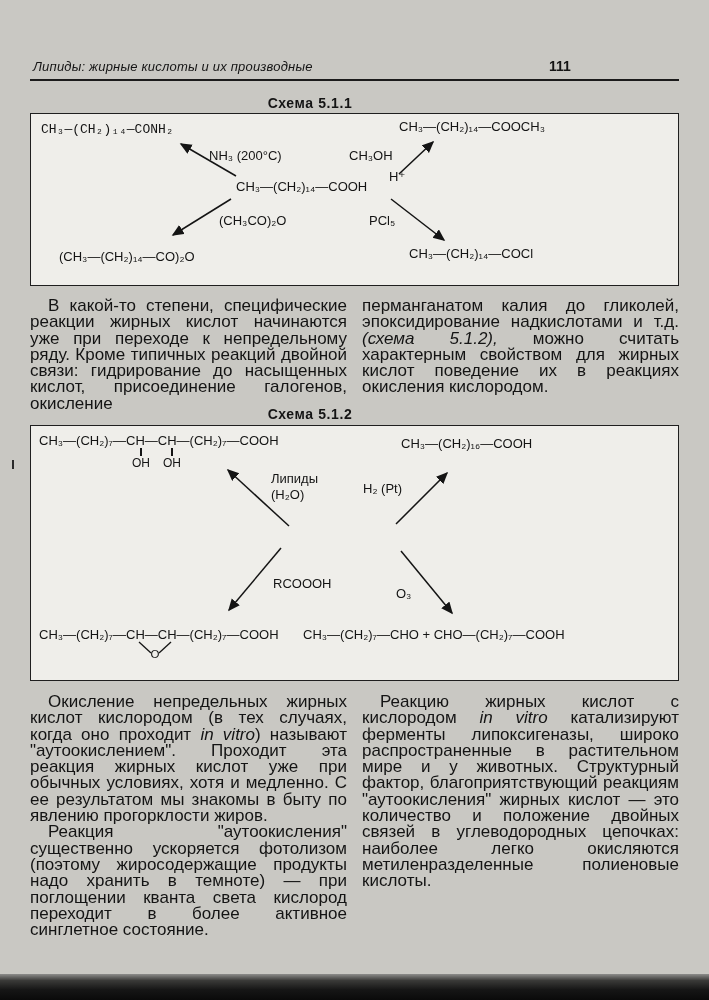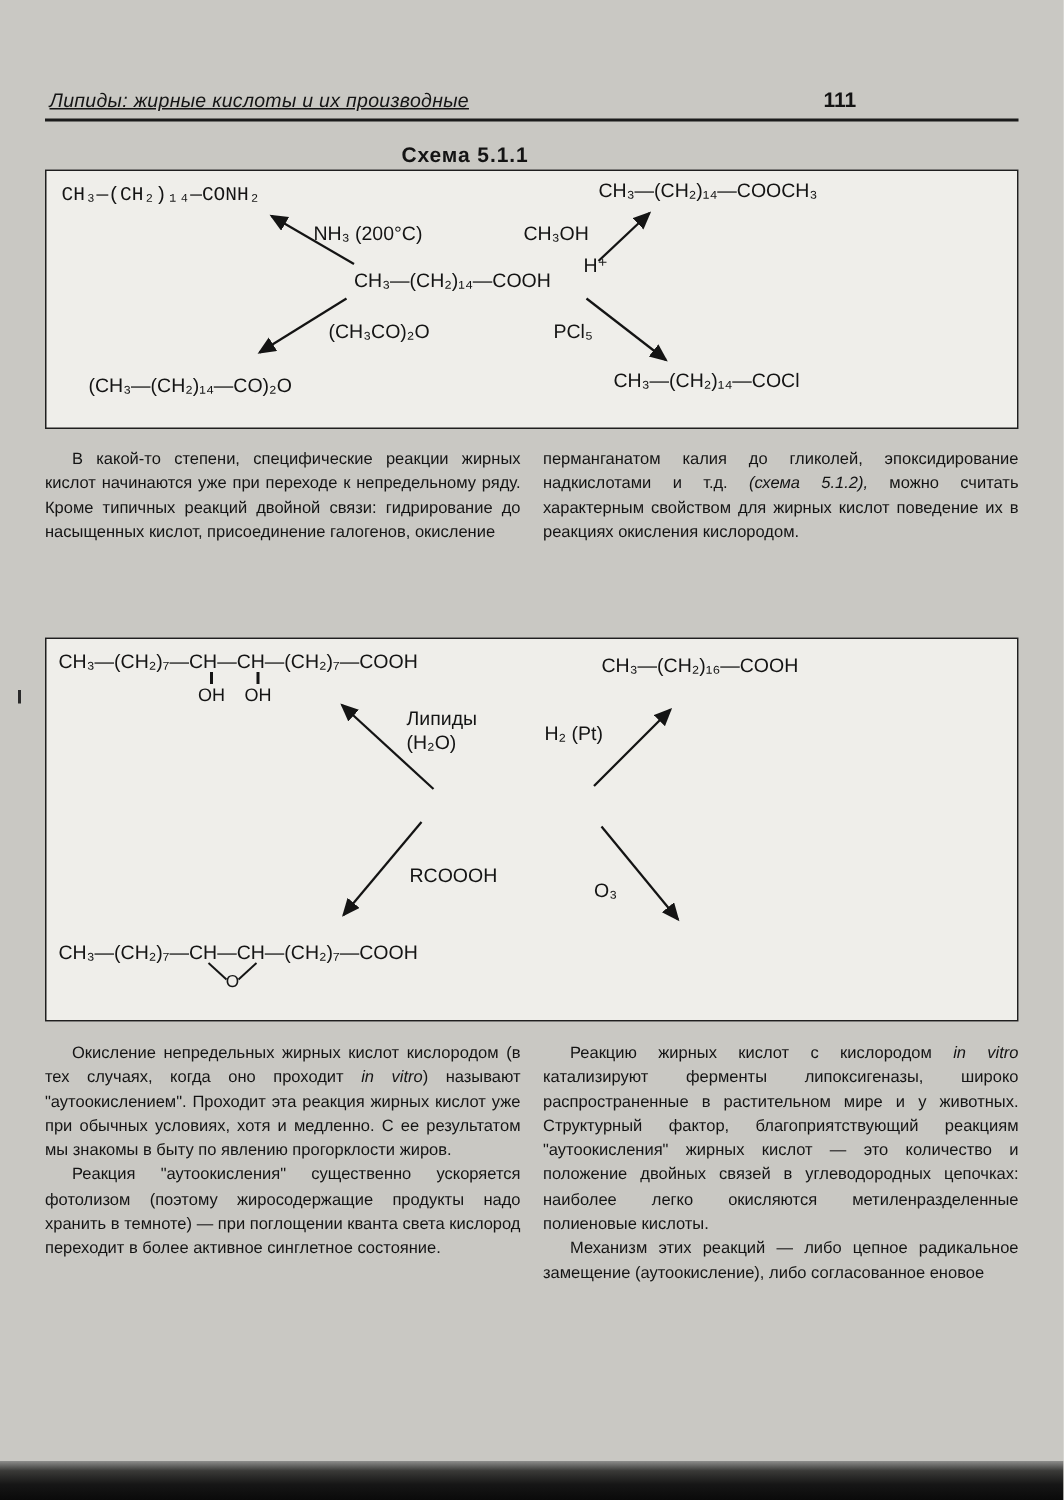--- a/index.html
+++ b/index.html
@@ -3,21 +3,21 @@
 <meta charset="utf-8">
 <style>
   html,body { margin:0; padding:0; }
   .canvas {
     position:relative; width:709px; height:1000px;
     background:#c9c8c3; overflow:hidden;
     font-family:"Liberation Sans","DejaVu Sans",sans-serif;
     color:#141414;
   }
   
-  .header-title { position:absolute; left:33px; top:59px; font-style:italic; font-size:13px; letter-spacing:.2px;text-decoration:underline; }
+  .header-title { position:absolute; left:33px; top:59px; font-style:italic; font-size:13px; letter-spacing:.2px; }
   .page-number  { position:absolute; left:549px; top:58px; font-weight:bold; font-size:14px; }
   .header-rule  { position:absolute; left:30px; top:79px; width:649px; height:2px; background:#1b1b1b; }
 
   
   .scheme-title { position:absolute; left:30px; width:560px; text-align:center; font-weight:bold; font-size:14px; letter-spacing:.6px; }
   .s1-title { top:95px; }
   .s2-title { top:406px; }
 
   
   .scheme-box { position:absolute; left:30px; width:647px; background:#efeeea; border:1px solid #1f1f1f; }
@@ -52,21 +52,21 @@
 
   .bond { position:absolute; top:15px; width:1.5px; height:8px; background:#141414; }
   .bond-1 { left:101px; } .bond-2 { left:132px; }
   .oh { position:absolute; top:23px; font-size:12px; }
   .oh-1 { left:93px; } .oh-2 { left:124px; }
   .epoxide-svg { position:absolute; left:90px; top:13px; }
 
   .arrows { position:absolute; left:0; top:0; width:100%; height:100%; }
 
   
-  .col { position:absolute; width:317px; text-align:justify; font-size:11px; line-height:16.3px; hyphens:auto; }
+  .col { position:absolute; width:317px; text-align:justify; font-size:17px; line-height:16.3px; hyphens:auto; }
   .col-l1 { left:30px;  top:298px; }
   .col-r1 { left:362px; top:298px; }
   .col-l2 { left:30px;  top:694px; }
   .col-r2 { left:362px; top:694px; }
   .para { margin:0; }
   .indent { text-indent:18px; }
   .para i { font-style:italic; }
 
   
   .bottom-bar { position:absolute; left:0; top:974px; width:709px; height:26px;
@@ -107,20 +107,21 @@
     <span class="arrow-label s1-pcl5">PCl₅</span>
   </div>
 
   <div class="col col-l1">
     <p class="para indent"><span>В какой-то степени, специфические реакции жирных кислот начинаются уже при переходе к непредельному ряду. Кроме типичных реакций двойной связи: гидрирование до насыщенных кислот, присоединение галогенов, окисление</span></p>
   </div>
   <div class="col col-r1">
     <p class="para"><span>перманганатом калия до гликолей, эпоксидирование надкислотами и т.д. </span><i>(схема 5.1.2),</i><span> можно считать характерным свойством для жирных кислот поведение их в реакциях окисления кислородом.</span></p>
   </div>
 
+  <div class="scheme-title s2-title">Схема 5.1.2</div>
   <div class="scheme-box scheme2">
     <svg class="arrows" viewBox="0 0 647 254">
       <defs>
         <marker id="ah2" markerWidth="9" markerHeight="8" refX="7" refY="3.5" orient="auto">
           <path d="M0,0 L8,3.5 L0,7 z" fill="#141414"></path>
         </marker>
       </defs>
       <line x1="258" y1="100" x2="197" y2="44" stroke="#141414" stroke-width="1.5" marker-end="url(#ah2)"></line>
       <line x1="365" y1="98" x2="416" y2="47" stroke="#141414" stroke-width="1.5" marker-end="url(#ah2)"></line>
       <line x1="250" y1="122" x2="198" y2="184" stroke="#141414" stroke-width="1.5" marker-end="url(#ah2)"></line>
@@ -139,32 +140,32 @@
 
     <span class="formula s2-bl">
       <span>CH₃—(CH₂)₇—CH—CH—(CH₂)₇—COOH</span>
       <svg class="epoxide-svg" width="52" height="20">
         <line x1="10" y1="2" x2="22" y2="13" stroke="#141414" stroke-width="1.3"></line>
         <line x1="42" y1="2" x2="30" y2="13" stroke="#141414" stroke-width="1.3"></line>
         <text x="26" y="18" text-anchor="middle" font-size="11.5" fill="#141414">O</text>
       </svg>
     </span>
 
+    <span class="formula s2-br">CH₃—(CH₂)₇—CHO + CHO—(CH₂)₇—COOH</span>
 
     <span class="arrow-label s2-kmno4">Липиды</span>
     <span class="arrow-label s2-h2o">(H₂O)</span>
     <span class="arrow-label s2-h2pt">H₂ (Pt)</span>
     <span class="arrow-label s2-rcoooh">RCOOOH</span>
     <span class="arrow-label s2-o3">O₃</span>
   </div>
 
   <div class="col col-l2">
     <p class="para indent"><span>Окисление непредельных жирных кислот кислородом (в тех случаях, когда оно проходит </span><i>in vitro</i><span>) называют "аутоокислением". Проходит эта реакция жирных кислот уже при обычных условиях, хотя и медленно. С ее результатом мы знакомы в быту по явлению прогорклости жиров.</span></p>
     <p class="para indent"><span>Реакция "аутоокисления" существенно ускоряется фотолизом (поэтому жиросодержащие продукты надо хранить в темноте) — при поглощении кванта света кислород переходит в более активное синглетное состояние.</span></p>
   </div>
   <div class="col col-r2">
     <p class="para indent"><span>Реакцию жирных кислот с кислородом </span><i>in vitro</i><span> катализируют ферменты липоксигеназы, широко распространенные в растительном мире и у животных. Структурный фактор, благоприятствующий реакциям "аутоокисления" жирных кислот — это количество и положение двойных связей в углеводородных цепочках: наиболее легко окисляются метиленразделенные полиеновые кислоты.</span></p>
-    <p class="para indent"><span>Механизм этих реакций — либо цепное радикальное замещение (аутоокисление), либо согласованное еновое</span></p>
   </div>
 
   <div class="edge-mark"></div>
   <div class="bottom-bar"></div>
 </div>
 
 </body></html>

